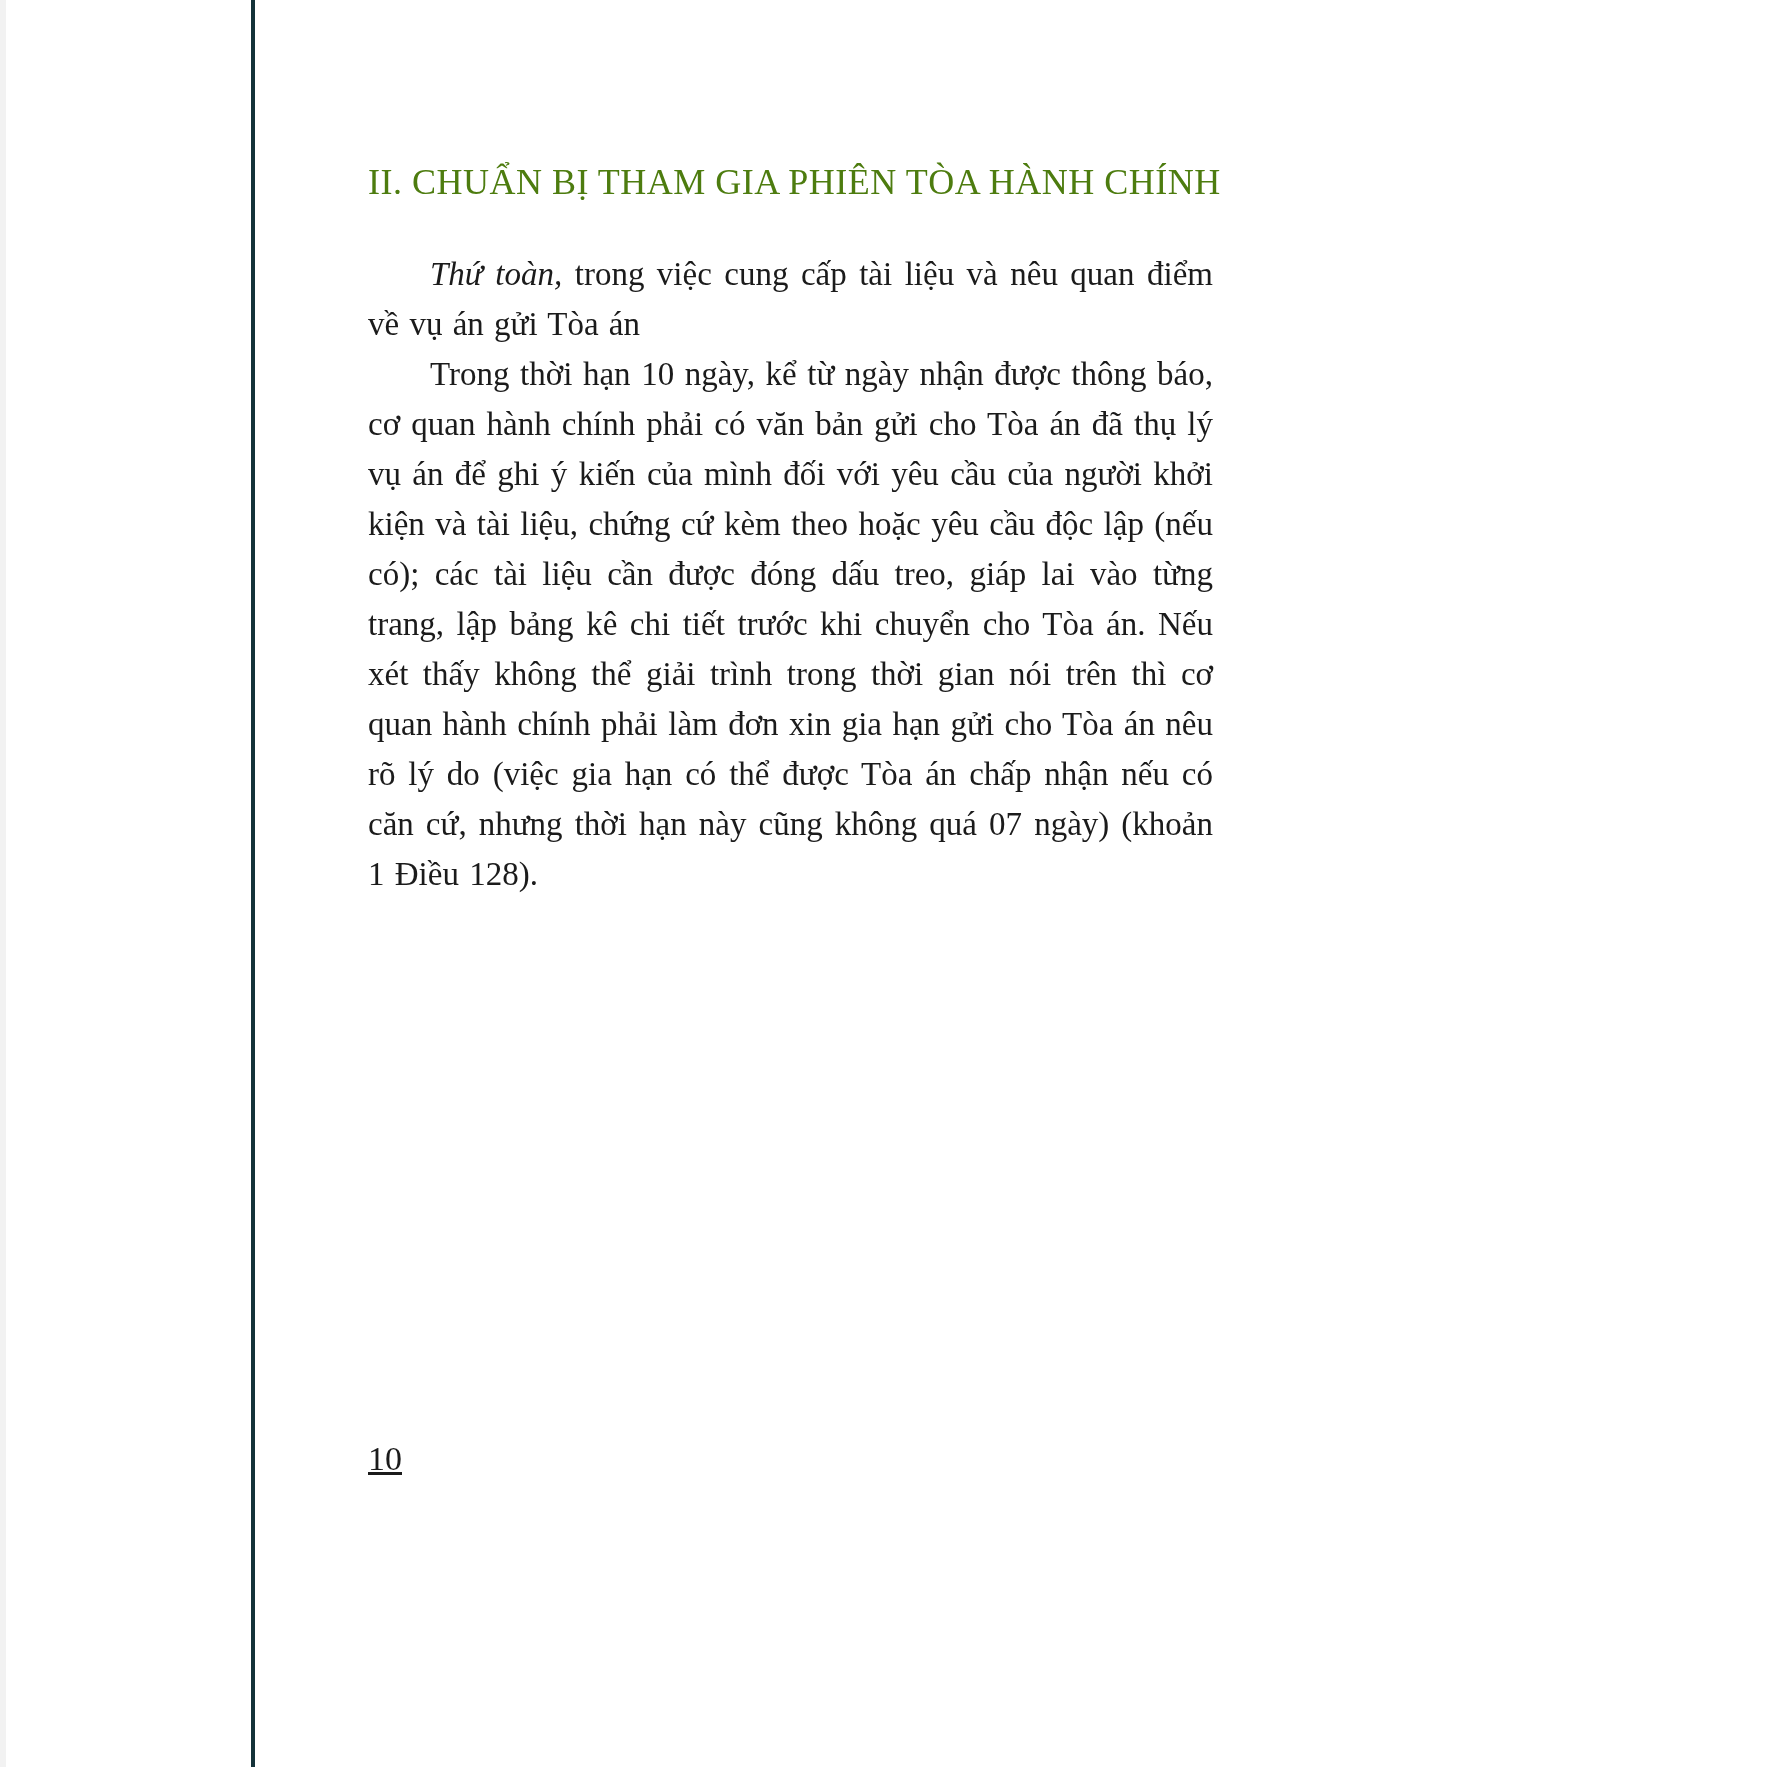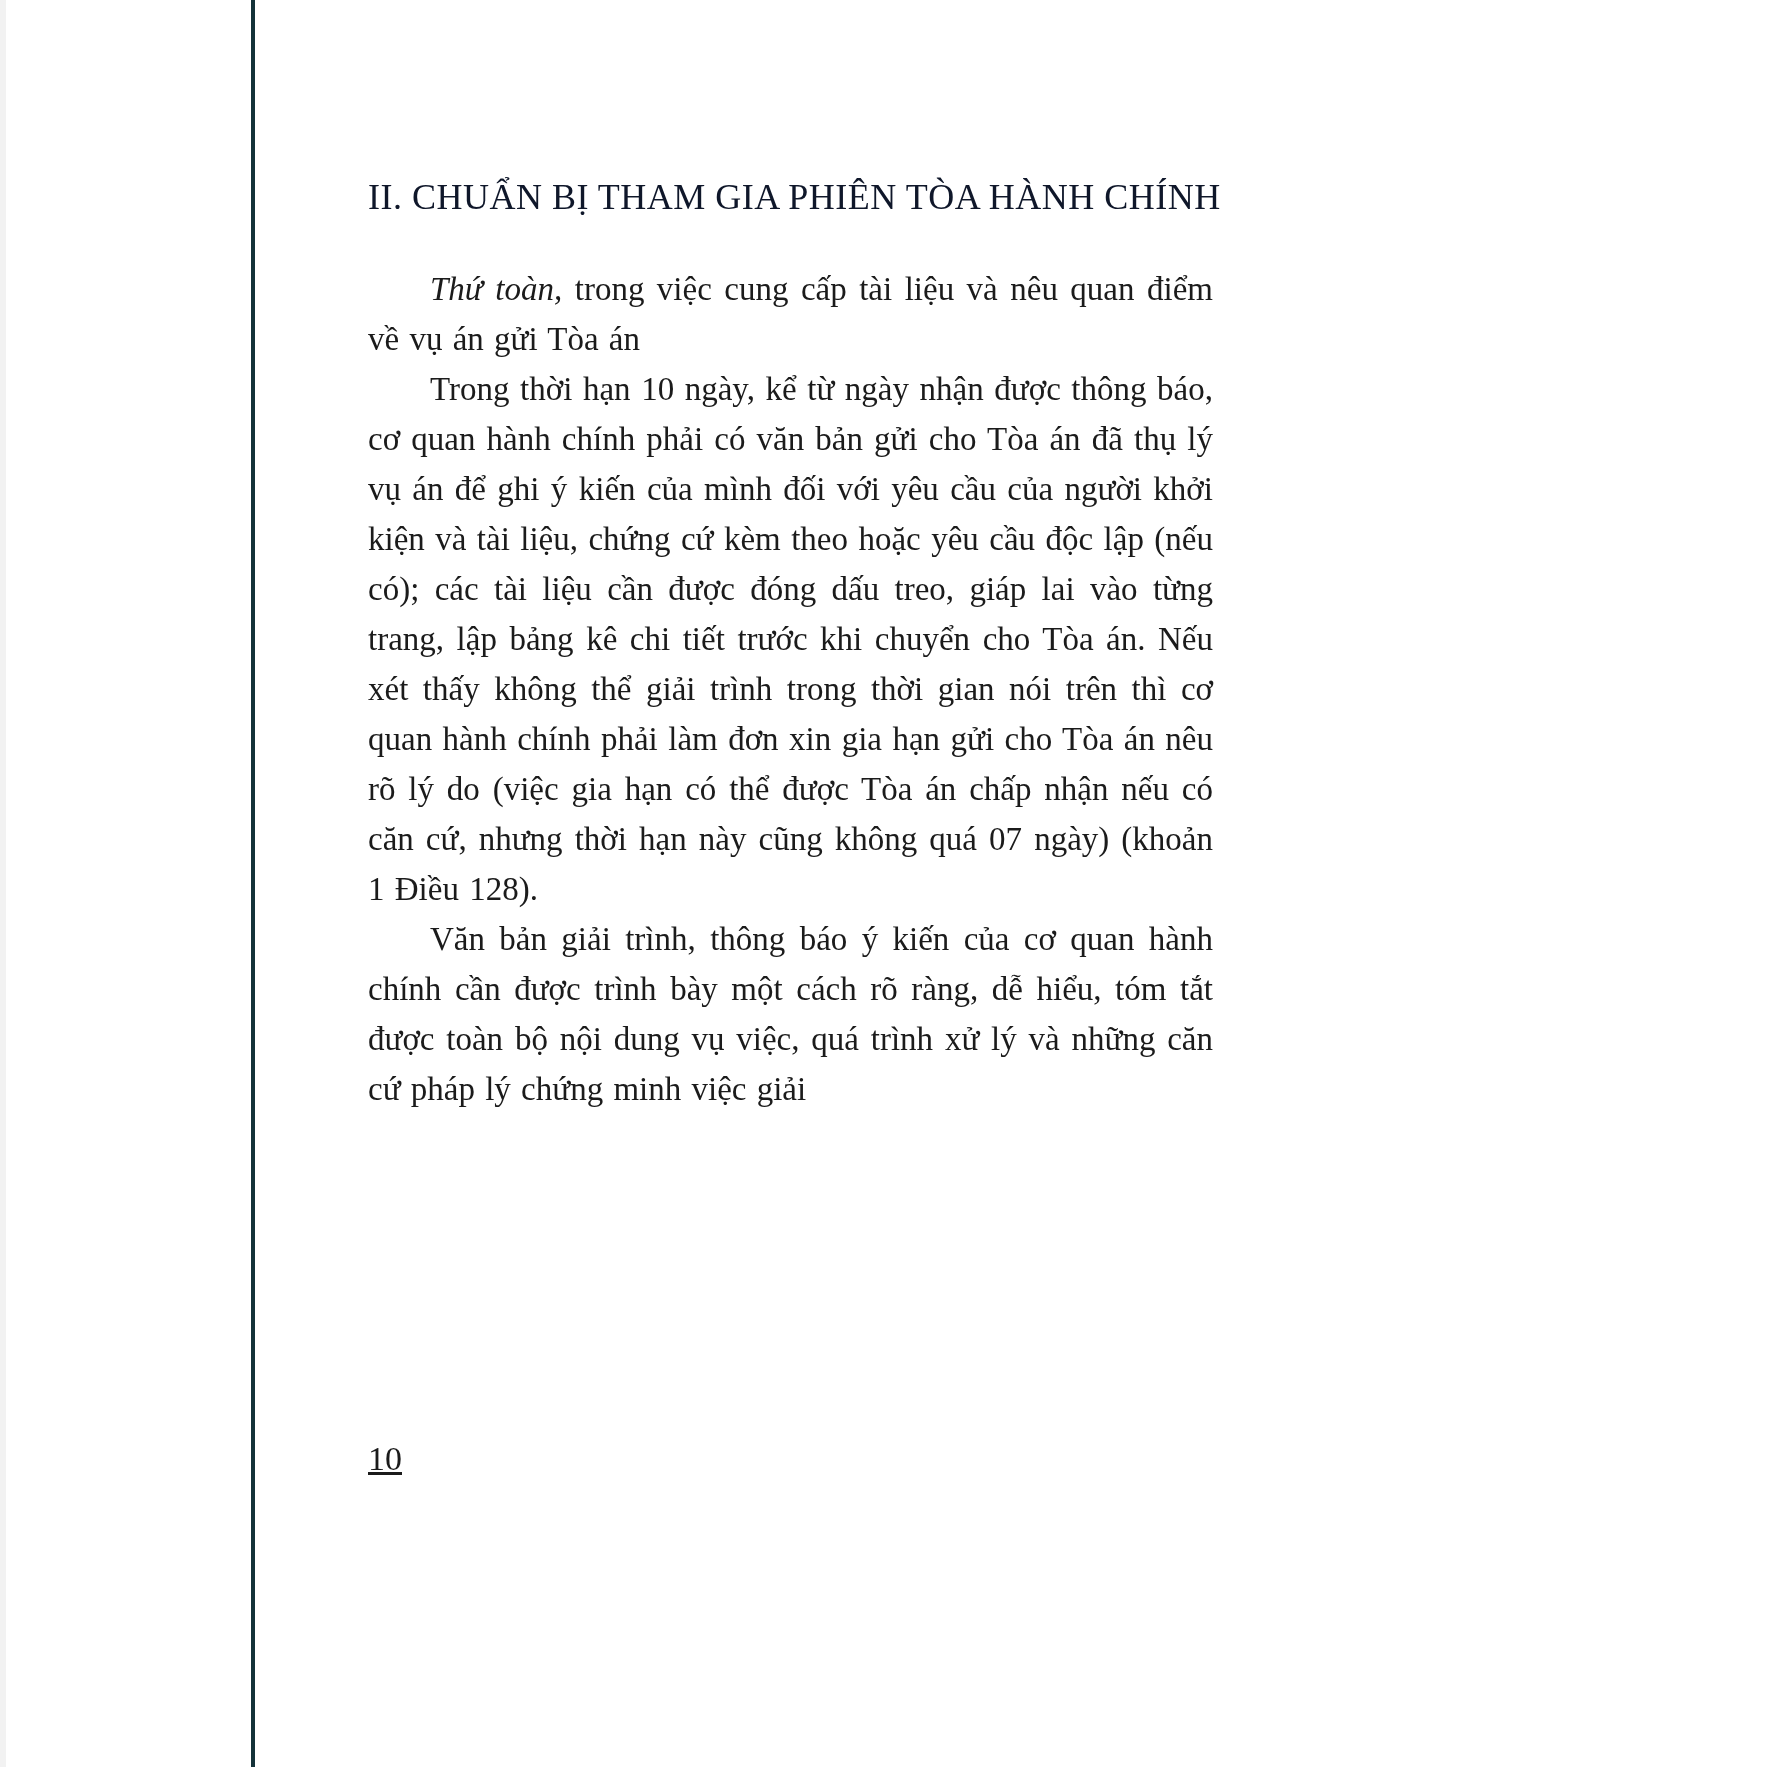--- a/index.html
+++ b/index.html
@@ -36,22 +36,22 @@
     position: absolute;
     left: 368px;
     top: 160px;
     width: 845px;
   }
   .title {
     font-size: 36px;
     font-weight: 400;
     letter-spacing: 0.5px;
     white-space: nowrap;
-    margin: 16px 0 46px 0;
-    color: #0f172a;
+    margin: 1px 0 46px 0;
+    color: #4d7c0f;
   }
   .body-text p {
     font-size: 33px;
     line-height: 50px;
     text-align: justify;
     text-indent: 62px;
     margin: 0;
     word-spacing: 2px;
   }
   .lead-italic {
@@ -76,19 +76,18 @@
 
   <div class="text-block">
     <h1 class="title">II. CHUẨN BỊ THAM GIA PHIÊN TÒA HÀNH CHÍNH</h1>
 
     <div class="body-text">
 
       <p><span class="lead-italic">Thứ toàn,</span><span> trong việc cung cấp tài liệu và nêu quan điểm về vụ án gửi Tòa án</span></p>
 
       <p>Trong thời hạn 10 ngày, kể từ ngày nhận được thông báo, cơ quan hành chính phải có văn bản gửi cho Tòa án đã thụ lý vụ án để ghi ý kiến của mình đối với yêu cầu của người khởi kiện và tài liệu, chứng cứ kèm theo hoặc yêu cầu độc lập (nếu có); các tài liệu cần được đóng dấu treo, giáp lai vào từng trang, lập bảng kê chi tiết trước khi chuyển cho Tòa án. Nếu xét thấy không thể giải trình trong thời gian nói trên thì cơ quan hành chính phải làm đơn xin gia hạn gửi cho Tòa án nêu rõ lý do (việc gia hạn có thể được Tòa án chấp nhận nếu có căn cứ, nhưng thời hạn này cũng không quá 07 ngày) (khoản 1 Điều 128).</p>
 
-      <p>Văn bản giải trình, thông báo ý kiến của cơ quan hành chính cần được trình bày một cách rõ ràng, dễ hiểu, tóm tắt được toàn bộ nội dung vụ việc, quá trình xử lý và những căn cứ pháp lý chứng minh việc giải</p>
     </div>
   </div>
 
   <div class="page-number">10</div>
 
 </div>
 
 </body></html>

